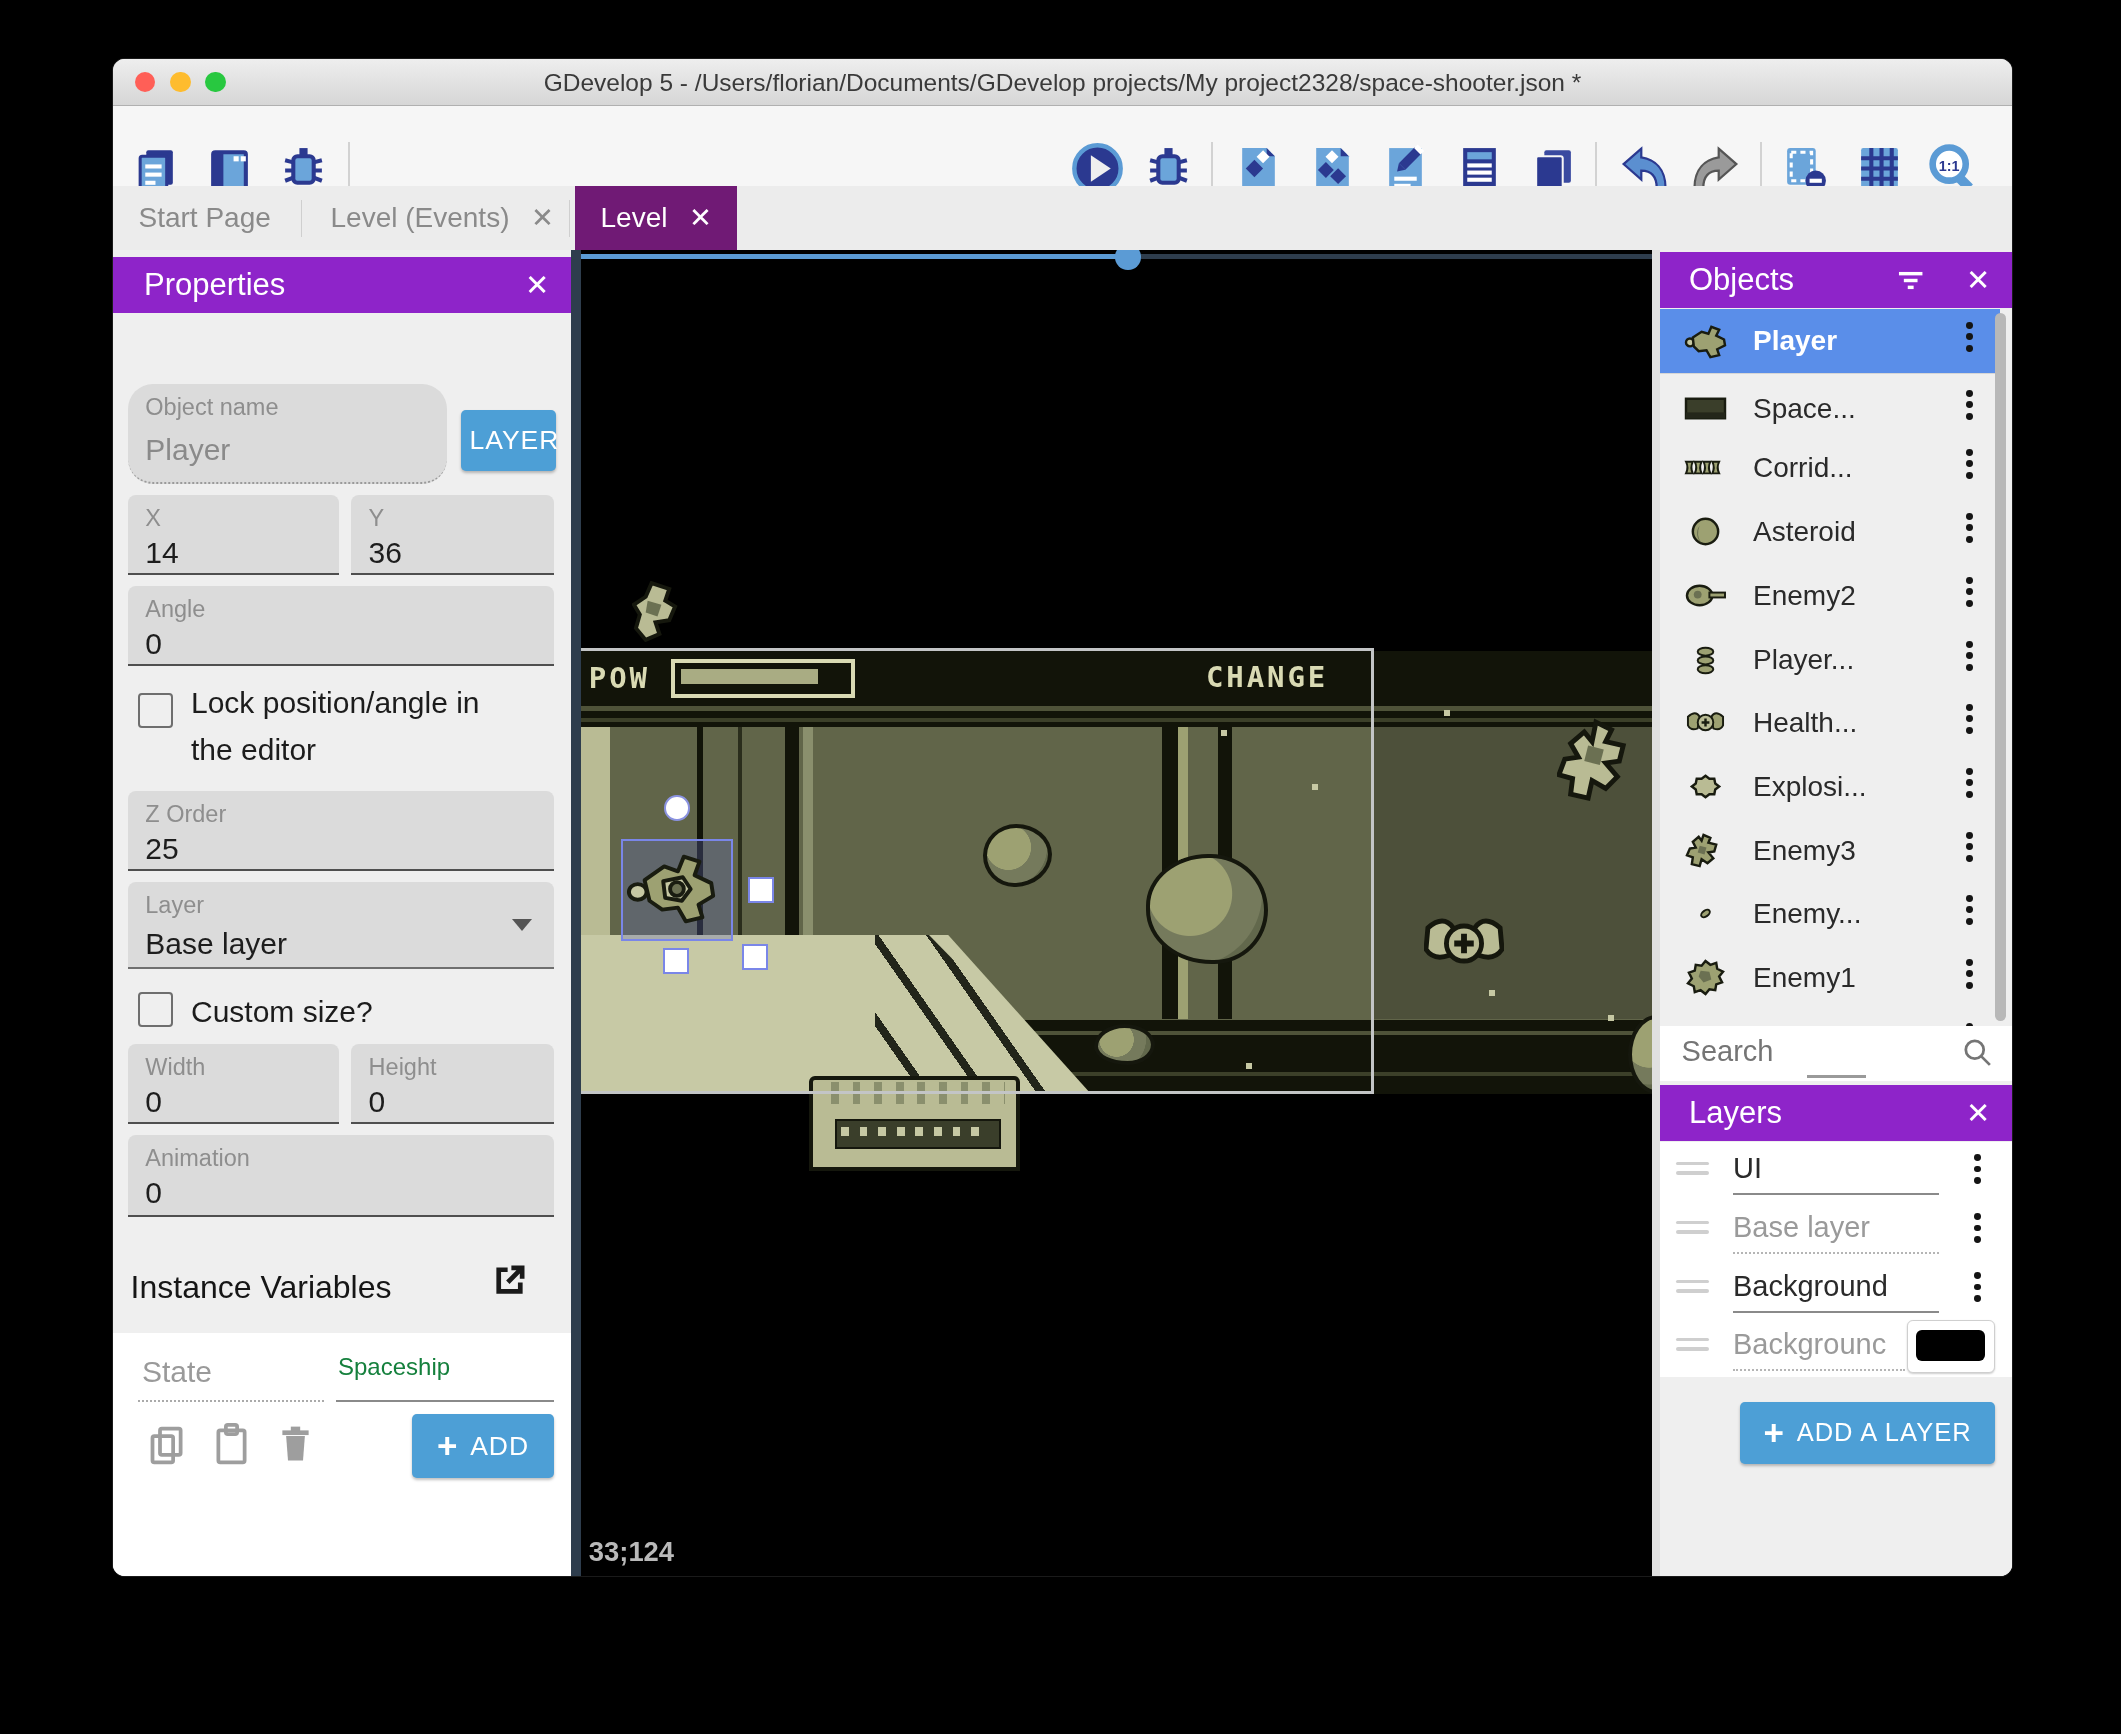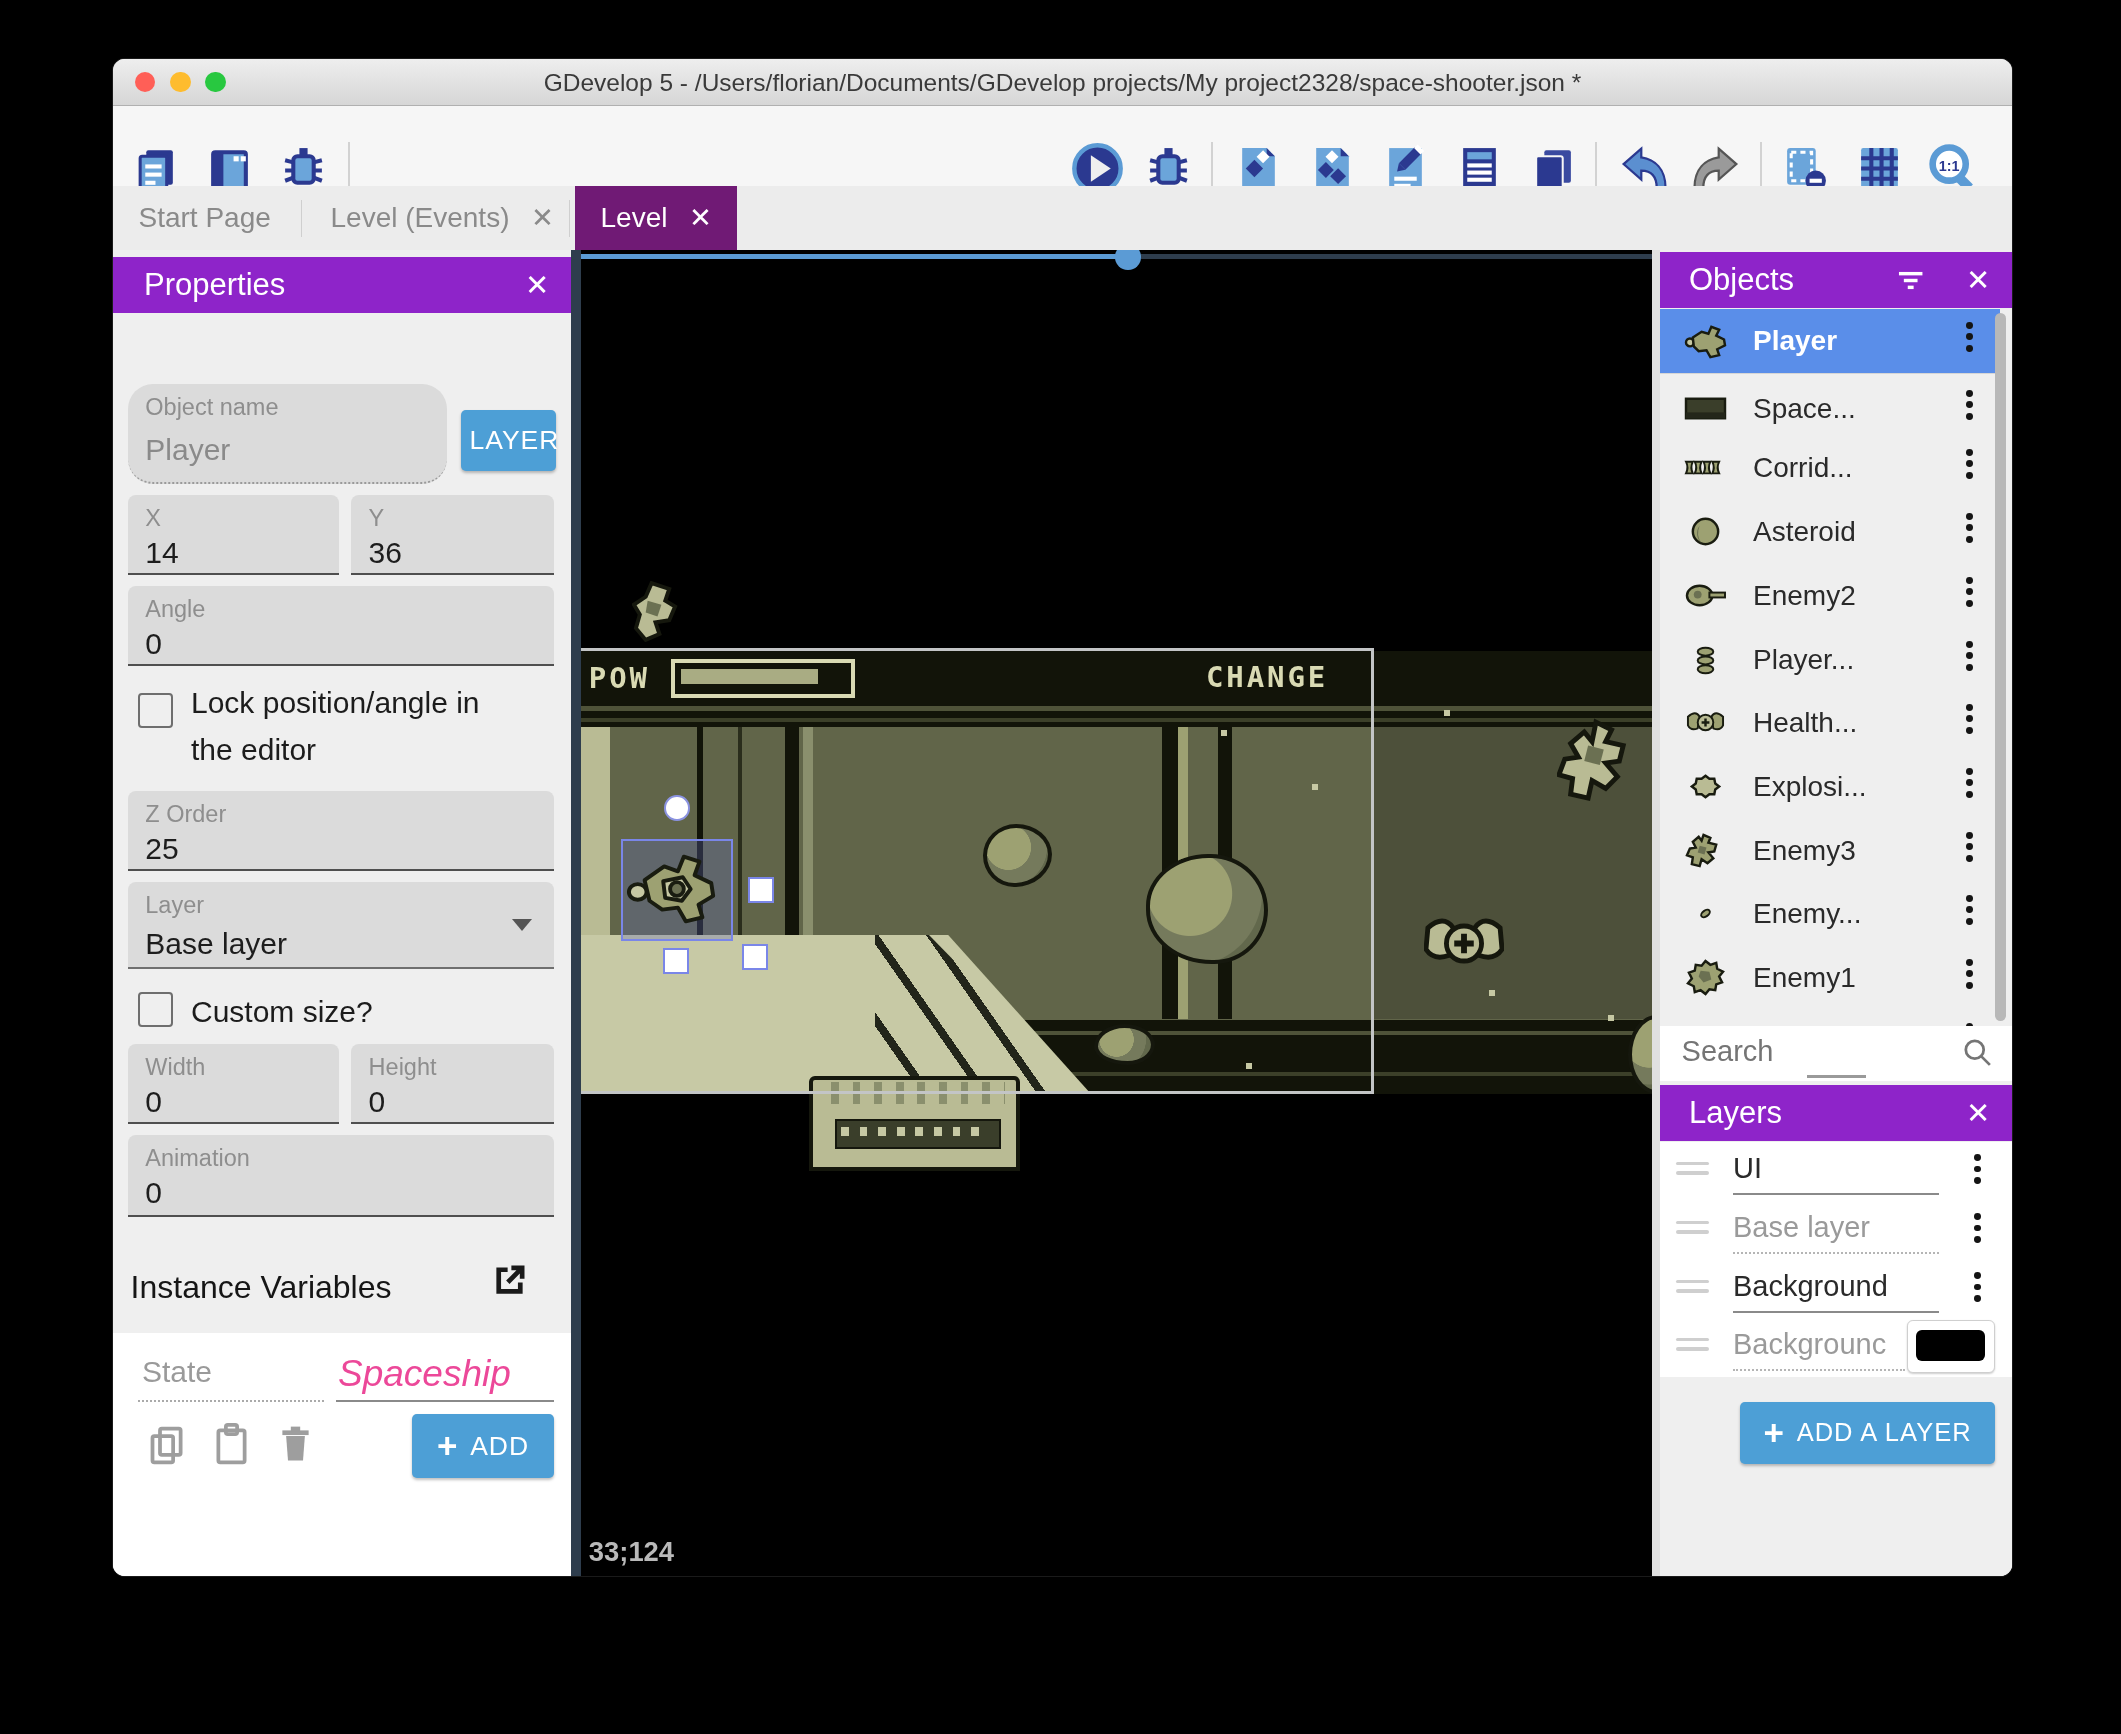--- a/index.html
+++ b/index.html
@@ -305,21 +305,21 @@
     <div class="abs" style="left:374px;top:1008px;">
       <svg width="45" height="45" viewBox="0 0 24 24">
             <path d="M5 5h6v2.5H7.5v9h9V13H19v6H5z" fill="#1a1a1a"></path>
             <path d="M13 4h7v7h-2.5V8.3L12 13.8 10.2 12l5.5-5.5H13z" fill="#1a1a1a"></path>
           </svg>
     </div>
 
     <div class="abs" style="left:0;top:1083px;width:458px;height:243px;background:#fff;">
       <div class="abs" style="left:29px;top:21.6px;font-size:30px;color:#9a9a9a;">State</div>
       <div class="abs" style="left:24.5px;top:67px;width:186px;border-bottom:2px dotted #aaa;"></div>
-      <div class="abs" style="left:225px;top:19.6px;font-size:37px;color:#ec4899;font-style:italic;">Spaceship</div>
+      <div class="abs" style="left:225px;top:19.6px;font-size:24px;color:#15803d;">Spaceship</div>
       <div class="abs" style="left:223px;top:67px;width:218px;border-bottom:2px solid #8a8a8a;"></div>
 
       <div class="abs" style="left:32px;top:88px;">
         <svg width="45" height="45" viewBox="0 0 24 24" class="gicon" style="stroke-width:2;">
               <rect x="8" y="4" width="11" height="14" rx="1"></rect>
               <rect x="4" y="8" width="11" height="14" rx="1"></rect>
             </svg>
       </div>
       <div class="abs" style="left:96px;top:88px;">
         <svg width="45" height="45" viewBox="0 0 24 24" class="gicon" style="stroke-width:2;">

